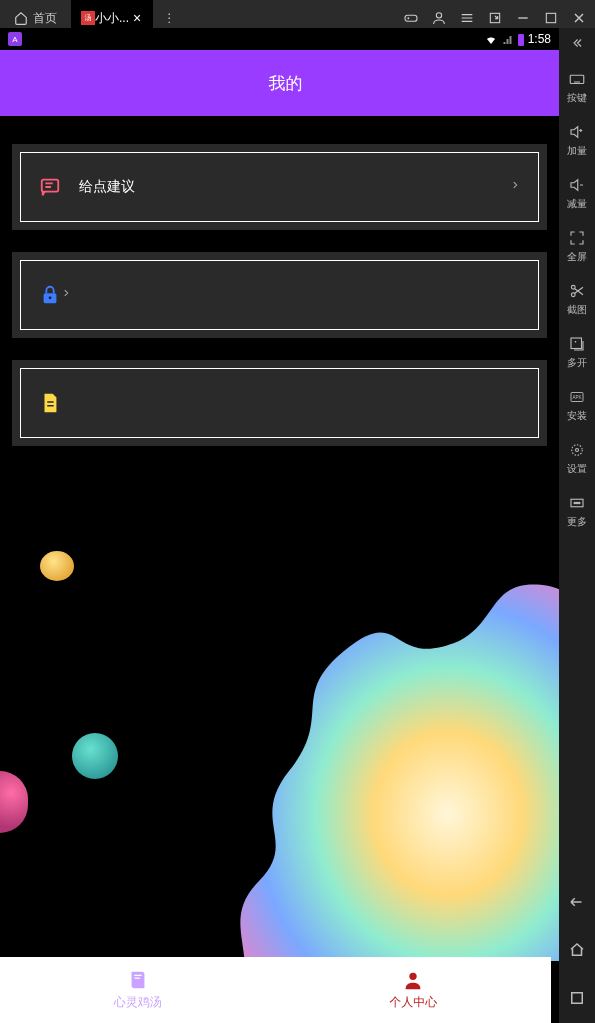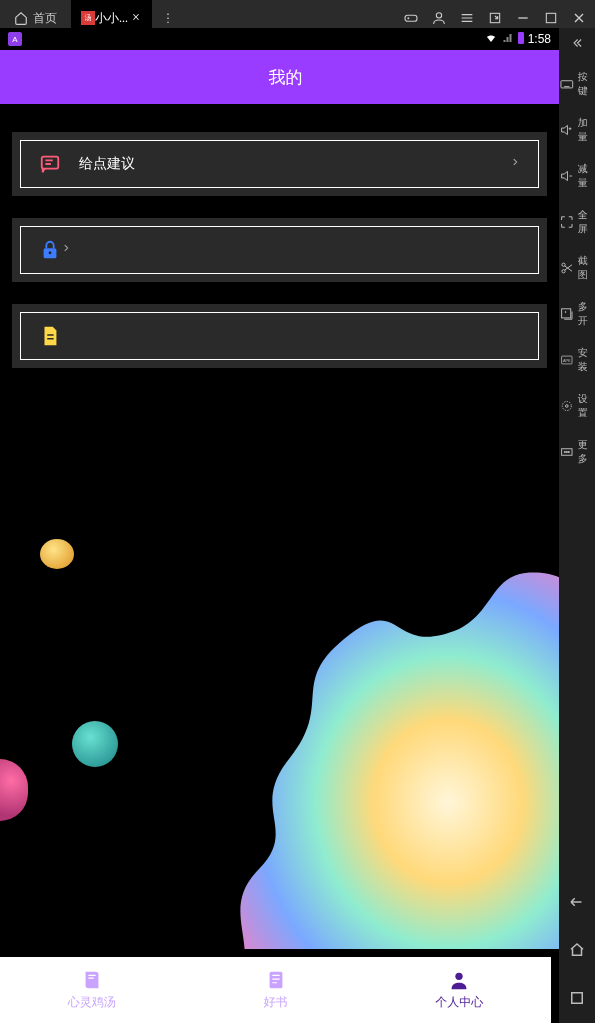--- a/index.html
+++ b/index.html
@@ -13,21 +13,20 @@
 }
 
 
 .emulator-topbar {
   height: 36px;
   background: #2b2b2b;
   display: flex;
   align-items: center;
   color: #ccc;
   font-size: 12px;
-  font-family: Liberation Serif, serif;
 }
 .tab-home {
   display: flex;
   align-items: center;
   gap: 5px;
   padding: 0 14px;
   height: 100%;
 }
 .tab-app {
   display: flex;
@@ -69,21 +68,21 @@
   background: #1f1f1f;
   display: flex;
   flex-direction: column;
   align-items: center;
   color: #bbb;
   font-size: 10px;
 }
 .sidebar-collapse { padding: 8px 0; cursor: pointer; }
 .sidebar-item {
   display: flex;
-  flex-direction: row;
+  flex-direction: column;
   align-items: center;
   gap: 3px;
   padding: 10px 0 8px;
   cursor: pointer;
   width: 100%;
 }
 .sidebar-item svg { width: 18px; height: 18px; }
 .sidebar-spacer { flex: 1; }
 .sidebar-bottom-item { padding: 14px 0; cursor: pointer; }
 
@@ -114,35 +113,35 @@
   background: #8e3ee8;
   border-radius: 2px;
   font-size: 8px;
   display: flex;
   align-items: center;
   justify-content: center;
 }
 .android-status-right {
   margin-left: auto;
   display: flex;
-  align-items: flex-start;
+  align-items: flex-end;
   gap: 4px;
 }
 .battery-icon {
   width: 6px;
   height: 12px;
   border: 1px solid #9a3cff;
   border-radius: 1px;
   background: #9a3cff;
   position: relative;
 }
 
 
 .app-header {
-  height: 54px;
+  height: 66px;
   background: #9a3cff;
   display: flex;
   align-items: center;
   justify-content: center;
   color: #fff;
   font-size: 17px;
   font-weight: 500;
   padding-left: 12px;
 }
 
@@ -160,21 +159,21 @@
   display: flex;
   flex-direction: column;
   gap: 22px;
 }
 .menu-card {
   background: #2a2a2a;
   padding: 8px;
 }
 .menu-card-inner {
   border: 1.5px solid #fff;
-  height: 48px;
+  height: 70px;
   display: flex;
   align-items: center;
   padding: 4px 18px;
   cursor: pointer;
 }
 .menu-icon {
   width: 22px;
   height: 22px;
   display: flex;
   align-items: center;
@@ -246,21 +245,21 @@
   flex: 1;
   display: flex;
   flex-direction: column;
   align-items: center;
   justify-content: center;
   gap: 3px;
   cursor: pointer;
   color: #c9a3ff;
   font-size: 12px;
 }
-.nav-item.active { color: #4c1d95; }
+.nav-item.active { color: #b91c1c; }
 .nav-item svg { width: 22px; height: 22px; }
 </style>
 </head>
 <body>
 
 <div class="emulator-topbar">
   <div class="tab-home">
     <svg viewBox="0 0 24 24" width="14" height="14" fill="none" stroke="#ccc" stroke-width="2">
         <path d="M3 11l9-8 9 8v10a2 2 0 01-2 2H5a2 2 0 01-2-2V11z"></path>
       </svg>
@@ -500,27 +499,20 @@
   </div>
 
   <div class="bottom-nav">
     <div class="nav-item">
       <svg viewBox="0 0 24 24" fill="currentColor">
           <path d="M5 3h11a3 3 0 013 3v15H8a3 3 0 01-3-3V3z"></path>
           <path d="M8 7h8M8 10h6" stroke="#fff" stroke-width="1.2"></path>
         </svg>
       <span>心灵鸡汤</span>
     </div>
-    <div class="nav-item">
-      <svg viewBox="0 0 24 24" fill="currentColor">
-          <rect x="5" y="3" width="14" height="18" rx="2"></rect>
-          <path d="M8 7h8M8 11h8M8 15h5" stroke="#fff" stroke-width="1.2"></path>
-        </svg>
-      <span>好书</span>
-    </div>
     <div class="nav-item active">
       <svg viewBox="0 0 24 24" fill="currentColor">
           <circle cx="12" cy="8" r="4"></circle>
           <path d="M4 21c0-4 4-6 8-6s8 2 8 6v1H4v-1z"></path>
         </svg>
       <span>个人中心</span>
     </div>
   </div>
 
 </div>

